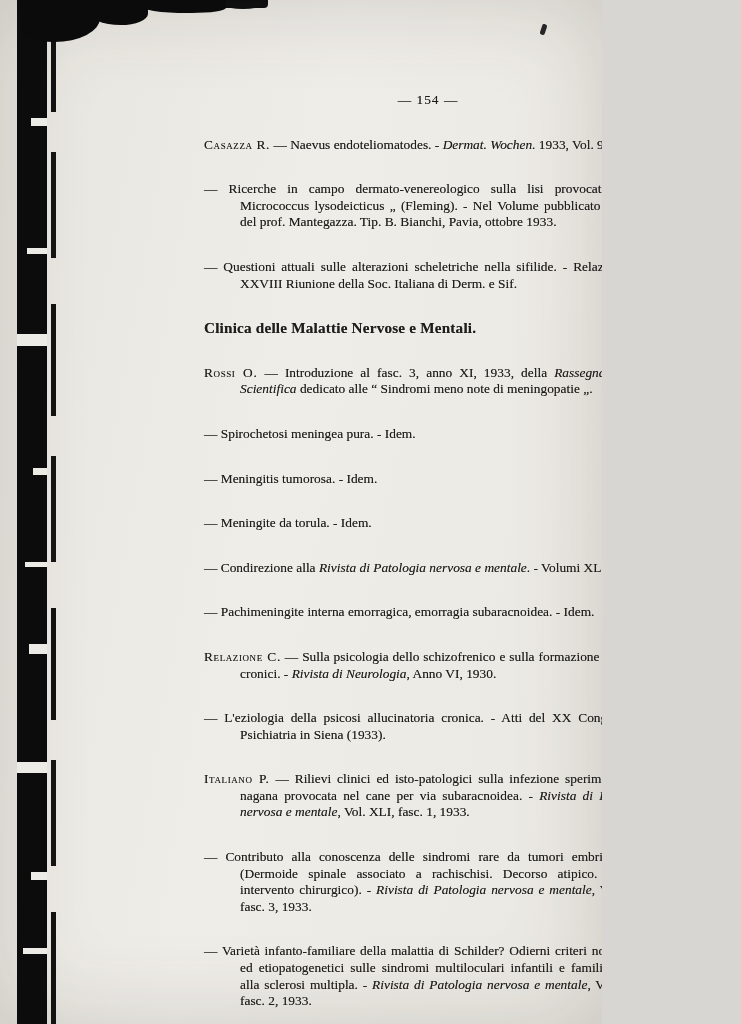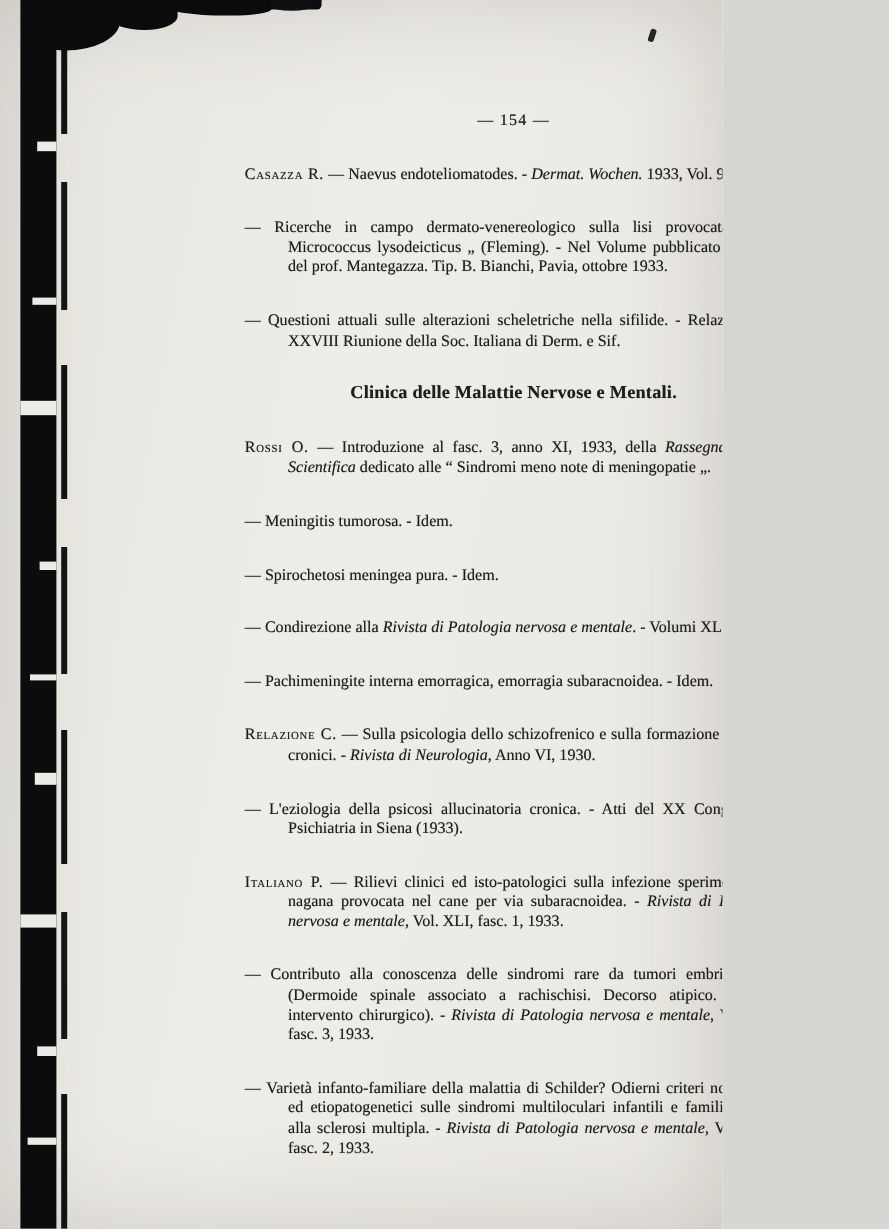--- a/index.html
+++ b/index.html
@@ -44,21 +44,21 @@
   .content {
     position:absolute; left:204px; top:0; width:448px;
     color:#1e1d1b;
     font-size:13.4px; line-height:16.6px;
     text-shadow:0 0 0.6px rgba(30,29,27,0.55);
   }
   .page-number { margin-top:92px; margin-bottom:18px; text-align:center; letter-spacing:1px; }
   .section { margin-bottom:15px; }
   .entry { padding-left:36px; text-indent:-36px; text-align:justify;margin-top:28px; }
   .heading {
-    text-align:center; font-weight:bold; font-size:15.2px;
+    text-align:left; font-weight:bold; font-size:15.2px;
     letter-spacing:0.2px; margin:28px 0 26px 0;
   }
   .seg-i { font-style:italic; }
   .seg-sc { font-variant:small-caps; letter-spacing:0.6px; }
 </style>
 </head>
 <body>
 
 <div class="scan">
 
@@ -87,22 +87,23 @@
     <div class="section">
       <p class="entry"><span class="seg-sc">Casazza R.</span><span> — Naevus endoteliomatodes. - </span><span class="seg-i">Dermat. Wochen.</span><span> 1933, Vol. 97, n. 32.</span></p>
       <p class="entry"><span>— Ricerche in campo dermato-venereologico sulla lisi provocata del “ Micrococcus lysodeicticus „ (Fleming). - Nel Volume pubblicato in onore del prof. Mantegazza. Tip. B. Bianchi, Pavia, ottobre 1933.</span></p>
       <p class="entry"><span>— Questioni attuali sulle alterazioni scheletriche nella sifilide. - Relazione alla XXVIII Riunione della Soc. Italiana di Derm. e Sif.</span></p>
     </div>
 
     <h2 class="heading">Clinica delle Malattie Nervose e Mentali.</h2>
 
     <div class="section">
       <p class="entry"><span class="seg-sc">Rossi O.</span><span> — Introduzione al fasc. 3, anno XI, 1933, della </span><span class="seg-i">Rassegna Clinico Scientifica</span><span> dedicato alle “ Sindromi meno note di meningopatie „.</span></p>
+      <p class="entry"><span>— Spirochetosi meningea pura. - Idem.</span></p>
       <p class="entry"><span>— Meningitis tumorosa. - Idem.</span></p>
-      <p class="entry"><span>— Spirochetosi meningea pura. - Idem.</span></p>
+      <p class="entry"><span>— Meningite da torula. - Idem.</span></p>
       <p class="entry"><span>— Condirezione alla </span><span class="seg-i">Rivista di Patologia nervosa e mentale</span><span>. - Volumi XL e XLI.</span></p>
       <p class="entry"><span>— Pachimeningite interna emorragica, emorragia subaracnoidea. - Idem.</span></p>
     </div>
 
     <div class="section" style="margin-top:26px;">
       <p class="entry"><span class="seg-sc">Relazione C.</span><span> — Sulla psicologia dello schizofrenico e sulla formazione dei deliri cronici. - </span><span class="seg-i">Rivista di Neurologia</span><span>, Anno VI, 1930.</span></p>
       <p class="entry"><span>— L'eziologia della psicosi allucinatoria cronica. - Atti del XX Congresso di Psichiatria in Siena (1933).</span></p>
     </div>
 
     <div class="section" style="margin-top:26px;">

